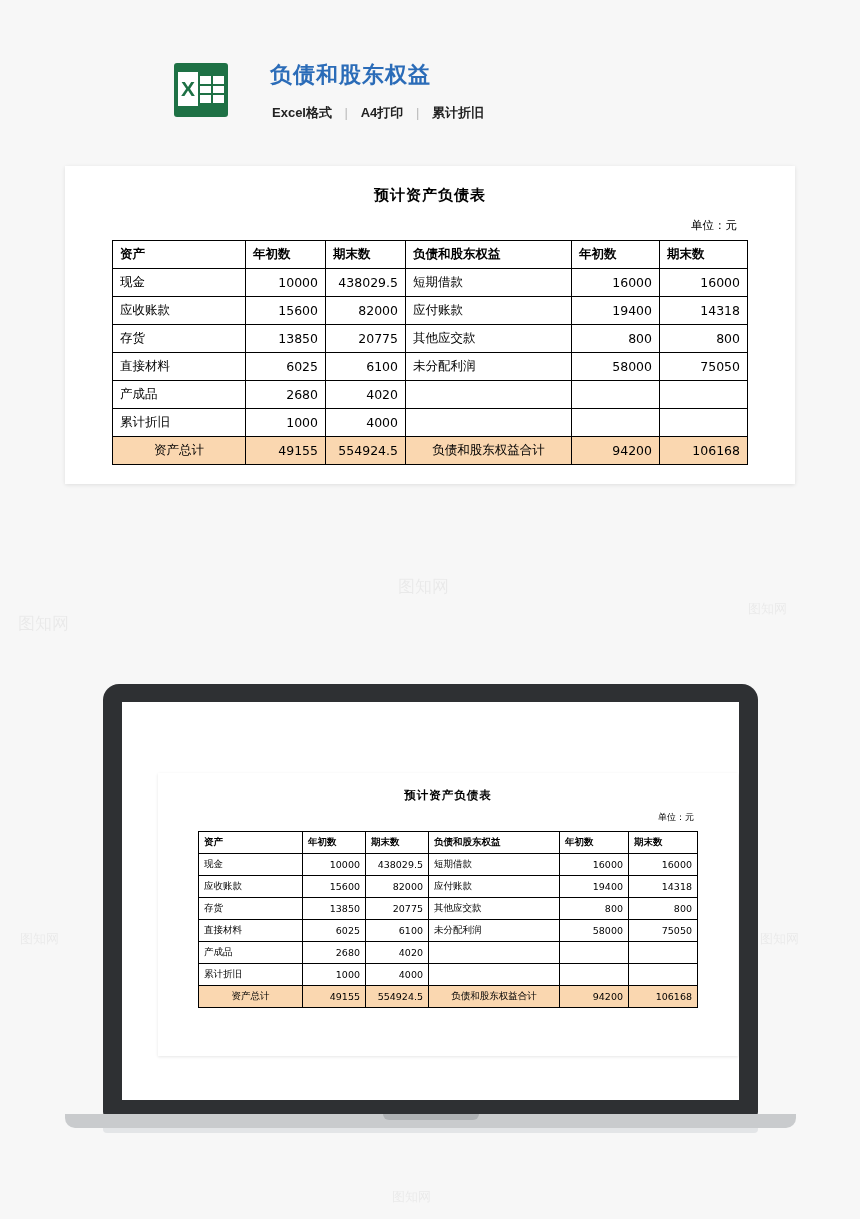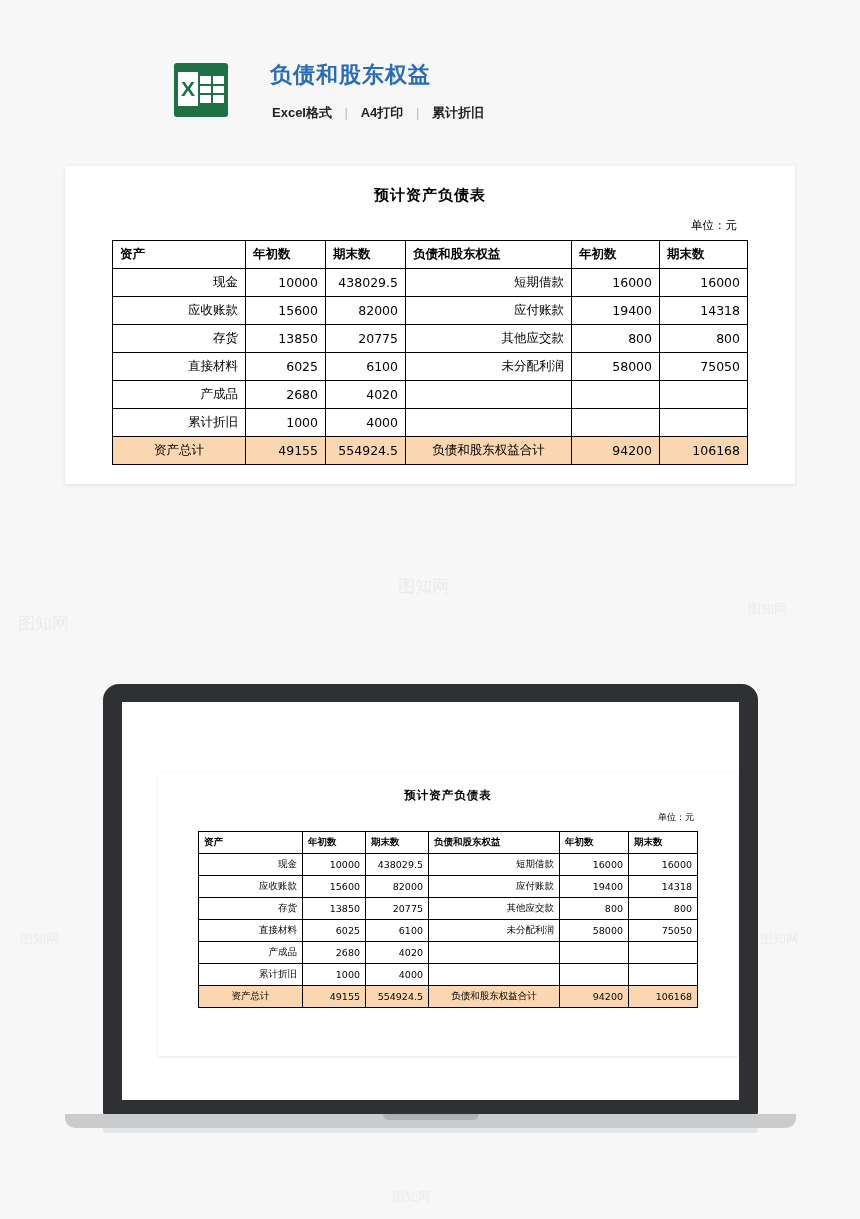--- a/index.html
+++ b/index.html
@@ -121,21 +121,21 @@
     font-size: 12.5px;
     color: #000;
     padding: 0 7px;
     font-weight: normal;
     box-sizing: border-box;
   }
   table.bs th {
     text-align: left;
     font-weight: bold;
   }
-  .c-label { text-align: right; }
+  .c-label { text-align: left; }
   .c-num   { text-align: right; }
   .total-row td {
     background: #fad7b0;
     font-weight: normal;
   }
   .total-row td.c-label { text-align: center; }
 
   
   .bs col.w1 { width: 133px; }
   .bs col.w2 { width: 80px; }

